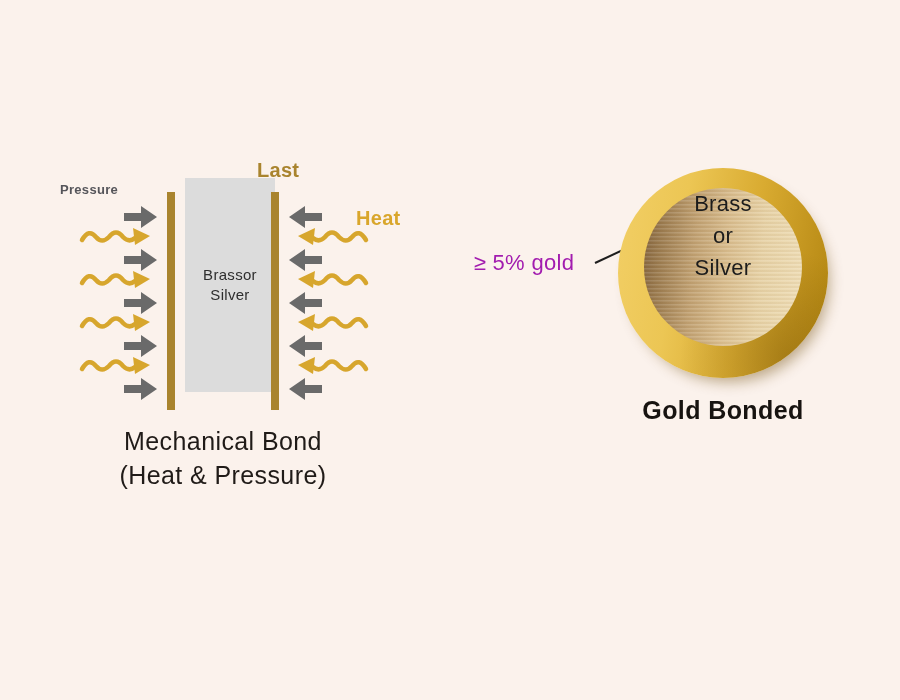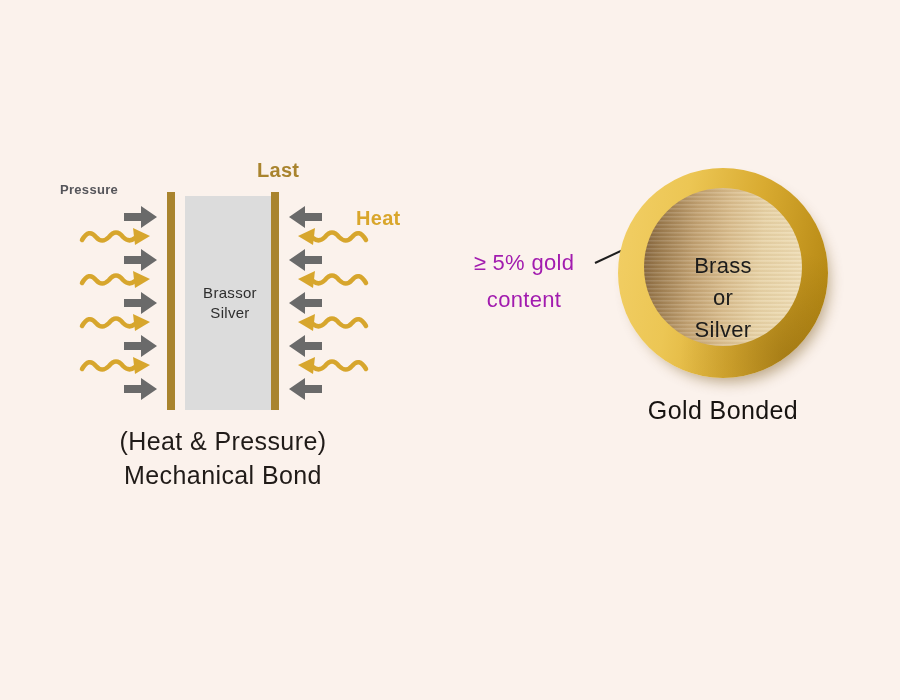--- a/index.html
+++ b/index.html
@@ -24,21 +24,21 @@
   .heat-label{
     left:337px;top:207px;
     font-size:20px;font-weight:bold;color:#D9A62B;letter-spacing:.3px;margin-left:19px;
   }
   .gold-bar{
     top:192px;width:8px;height:218px;background:#A9842E;
   }
   .gold-bar.left{left:167px;}
   .gold-bar.right{left:271px;}
   .core-rect{
-    left:185px;top:196px;width:90px;height:214px;background:#DCDCDC;
+    left:185px;top:178px;width:90px;height:214px;background:#DCDCDC;
     display:flex;flex-direction:column;align-items:center;justify-content:center;
     font-size:15px;color:#2E2E2E;line-height:20px;text-align:center;letter-spacing:.3px;
   }
   .arrows-svg{left:75px;top:200px;}
   .left-caption{
     left:63px;top:424px;width:320px;text-align:center;
     font-size:25px;color:#201B18;line-height:34px;letter-spacing:.4px;
   }
 
   
@@ -59,31 +59,31 @@
     content:"";position:absolute;inset:0;border-radius:50%;
     background:radial-gradient(circle at 80% 90%, rgba(100,68,0,0.30), transparent 42%);
   }
   .disc{
     position:absolute;left:26px;top:20px;width:158px;height:158px;border-radius:50%;
     background:
       repeating-linear-gradient(180deg,
         rgba(255,255,255,0.13) 0px, rgba(255,255,255,0.13) 1px,
         rgba(0,0,0,0) 2px, rgba(120,85,40,0.10) 3px, rgba(0,0,0,0) 4px),
       linear-gradient(95deg,#7F603A 0%,#9A7A4E 12%,#C0A071 32%,#D9BD8E 52%,#E7D2A6 72%,#EEDCB4 95%);
-    display:flex;flex-direction:column;align-items:center;justify-content:flex-end;
+    display:flex;flex-direction:column;align-items:center;justify-content:flex-start;
     z-index:2;
   }
   .disc-text{
     font-size:22px;color:#1C1C1C;line-height:32px;text-align:center;letter-spacing:.3px;
   }
   .right-caption{
     left:573px;top:393px;width:300px;text-align:center;
     font-size:24px;color:#171310;line-height:35px;letter-spacing:.4px;
   }
-  .right-caption .bold{font-weight:normal;font-size:25px;}
+  .right-caption .bold{font-weight:bold;font-size:25px;}
 </style>
 </head>
 <body>
 
 <div class="canvas">
 
   <section>
 
     <div class="abs pressure-label">Pressure</div>
 
@@ -126,31 +126,30 @@
       <use href="#ga" transform="translate(247,135) scale(-1,1)"></use>
       <use href="#ga" transform="translate(247,178) scale(-1,1)"></use>
 
       <use href="#wa" transform="translate(293,26) scale(-1,1)"></use>
       <use href="#wa" transform="translate(293,69) scale(-1,1)"></use>
       <use href="#wa" transform="translate(293,112) scale(-1,1)"></use>
       <use href="#wa" transform="translate(293,155) scale(-1,1)"></use>
     </svg>
 
     <div class="abs left-caption">
+      <div>Mechanical Bond</div>
       <div>(Heat &amp; Pressure)</div>
-      <div>Mechanical Bond</div>
     </div>
 
   </section>
 
   <section>
 
     <div class="abs annotation">
       <div>≥ 5% gold</div>
-      <div>content</div>
     </div>
 
     <div class="abs leader-line"></div>
 
     <div class="abs ring">
       <div class="disc">
         <div class="disc-text">
           <div>Brass</div>
           <div>or</div>
           <div>Silver</div>

